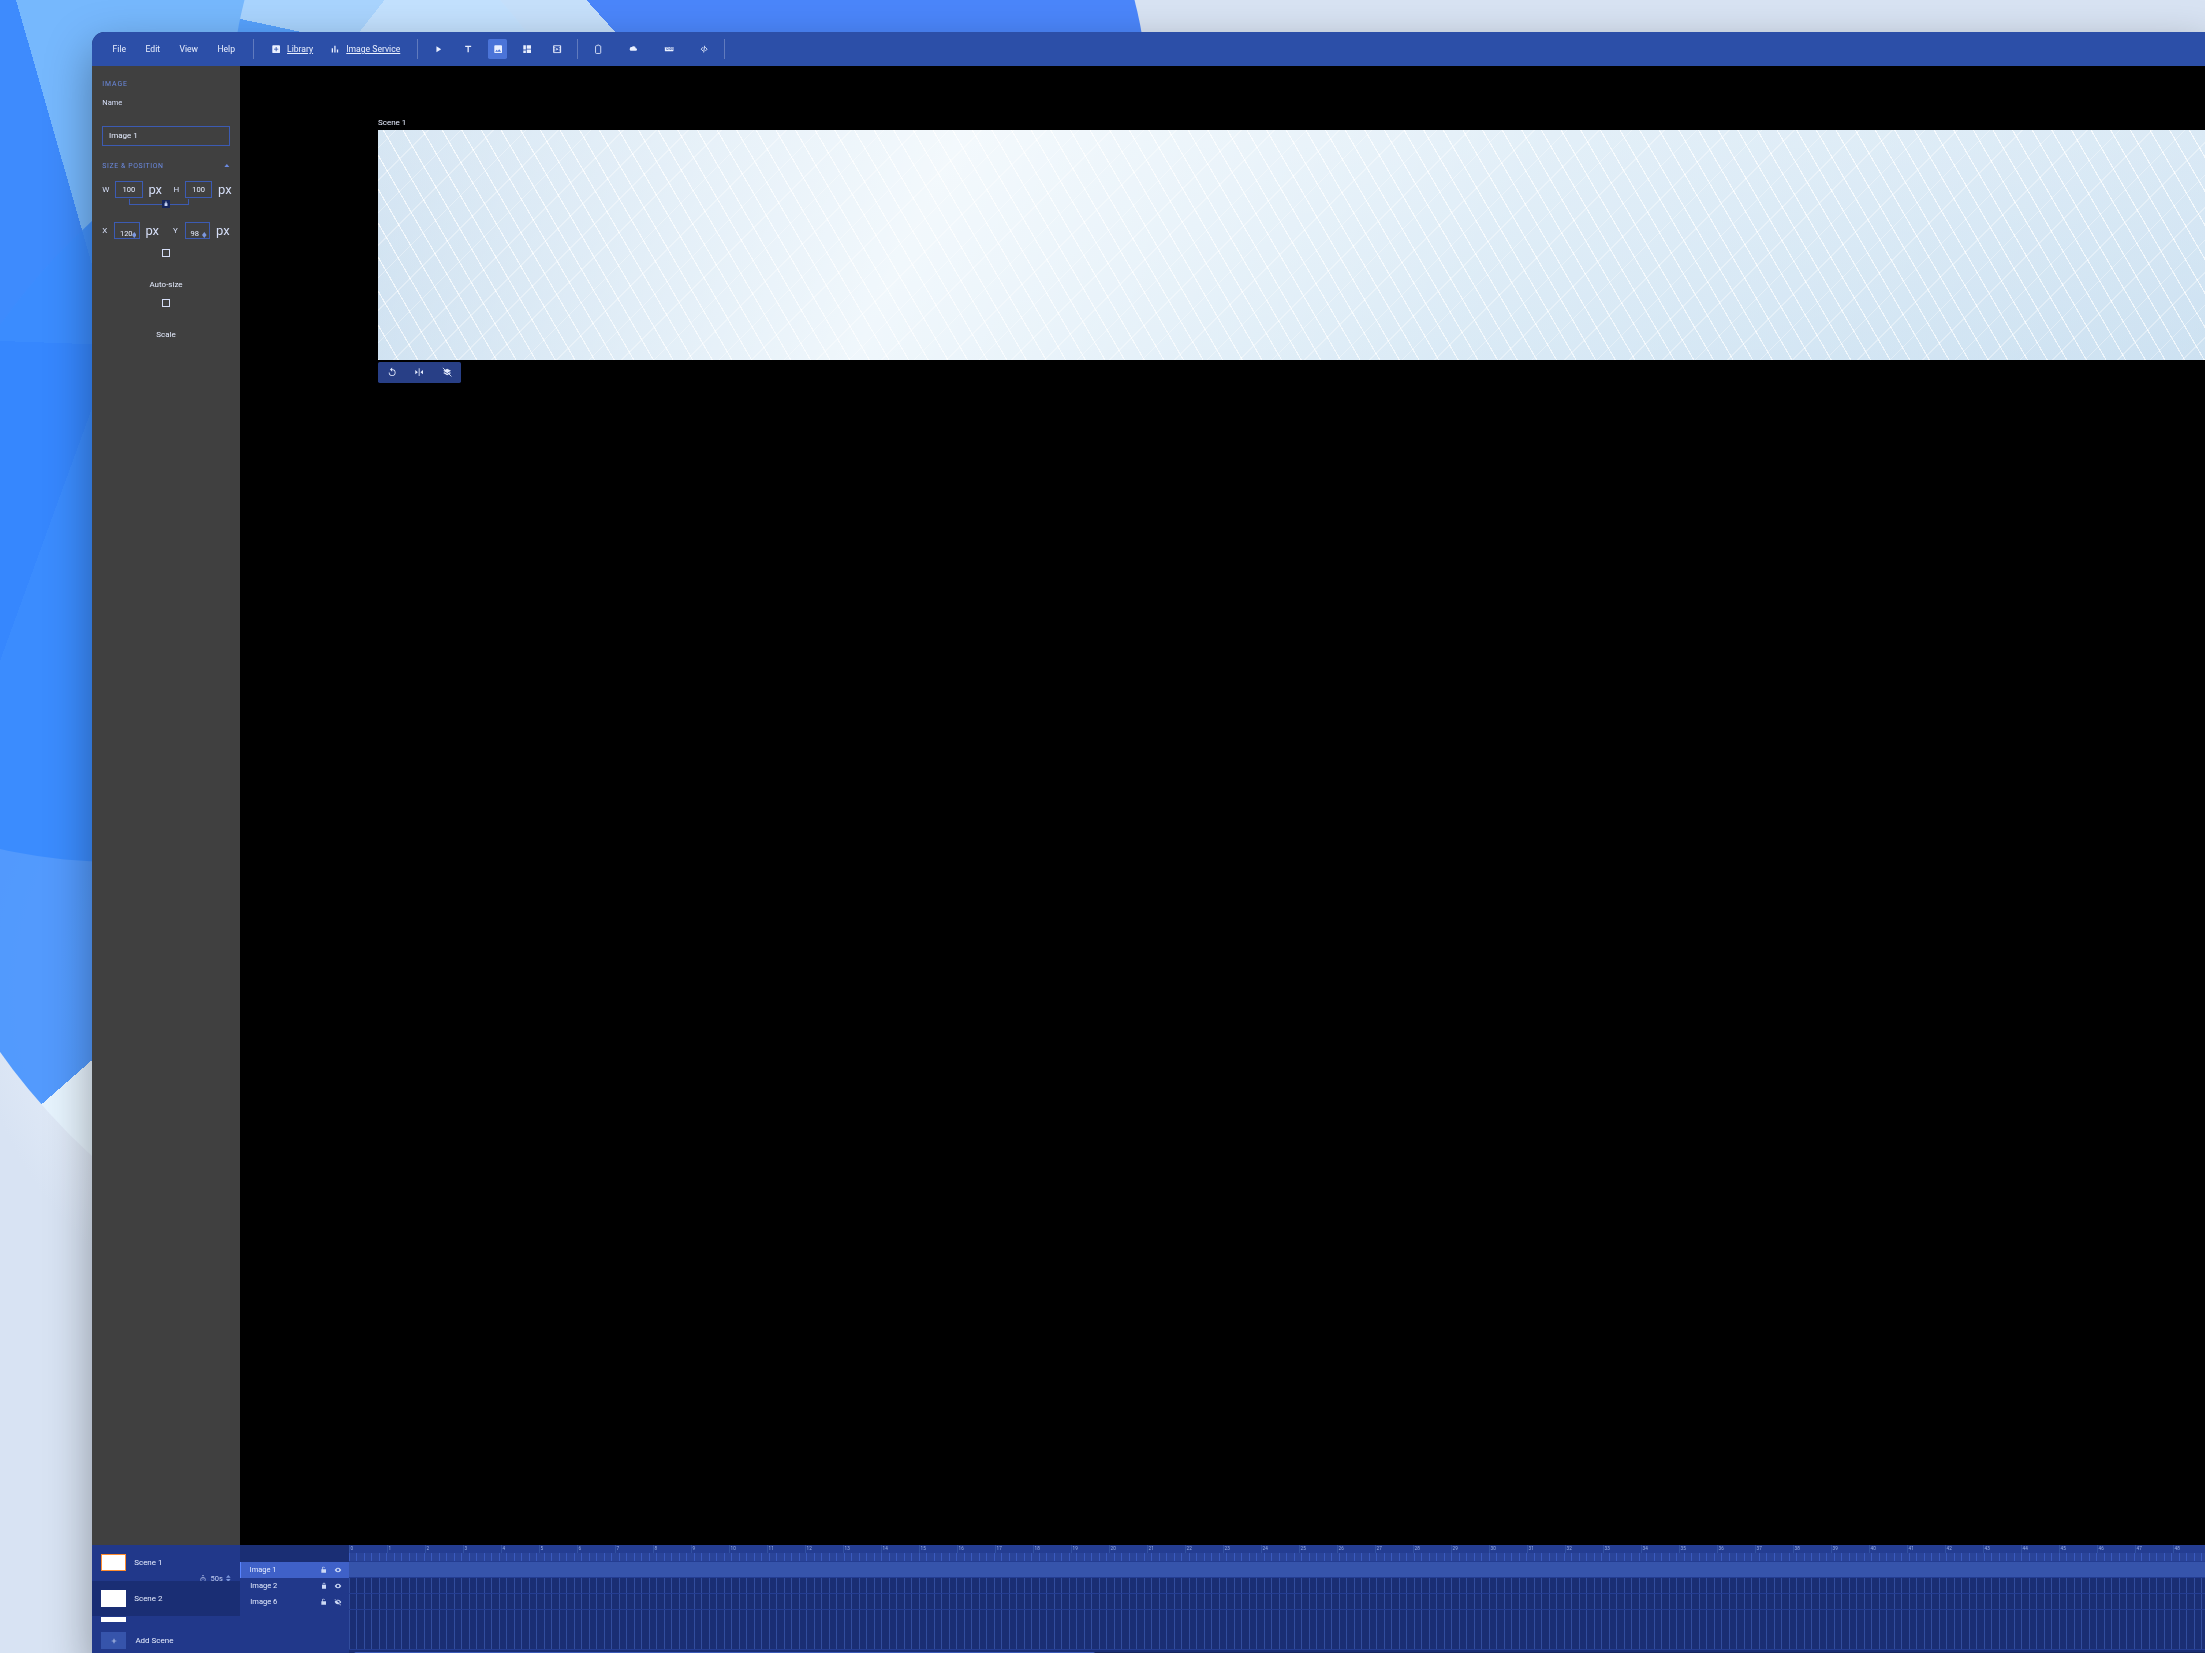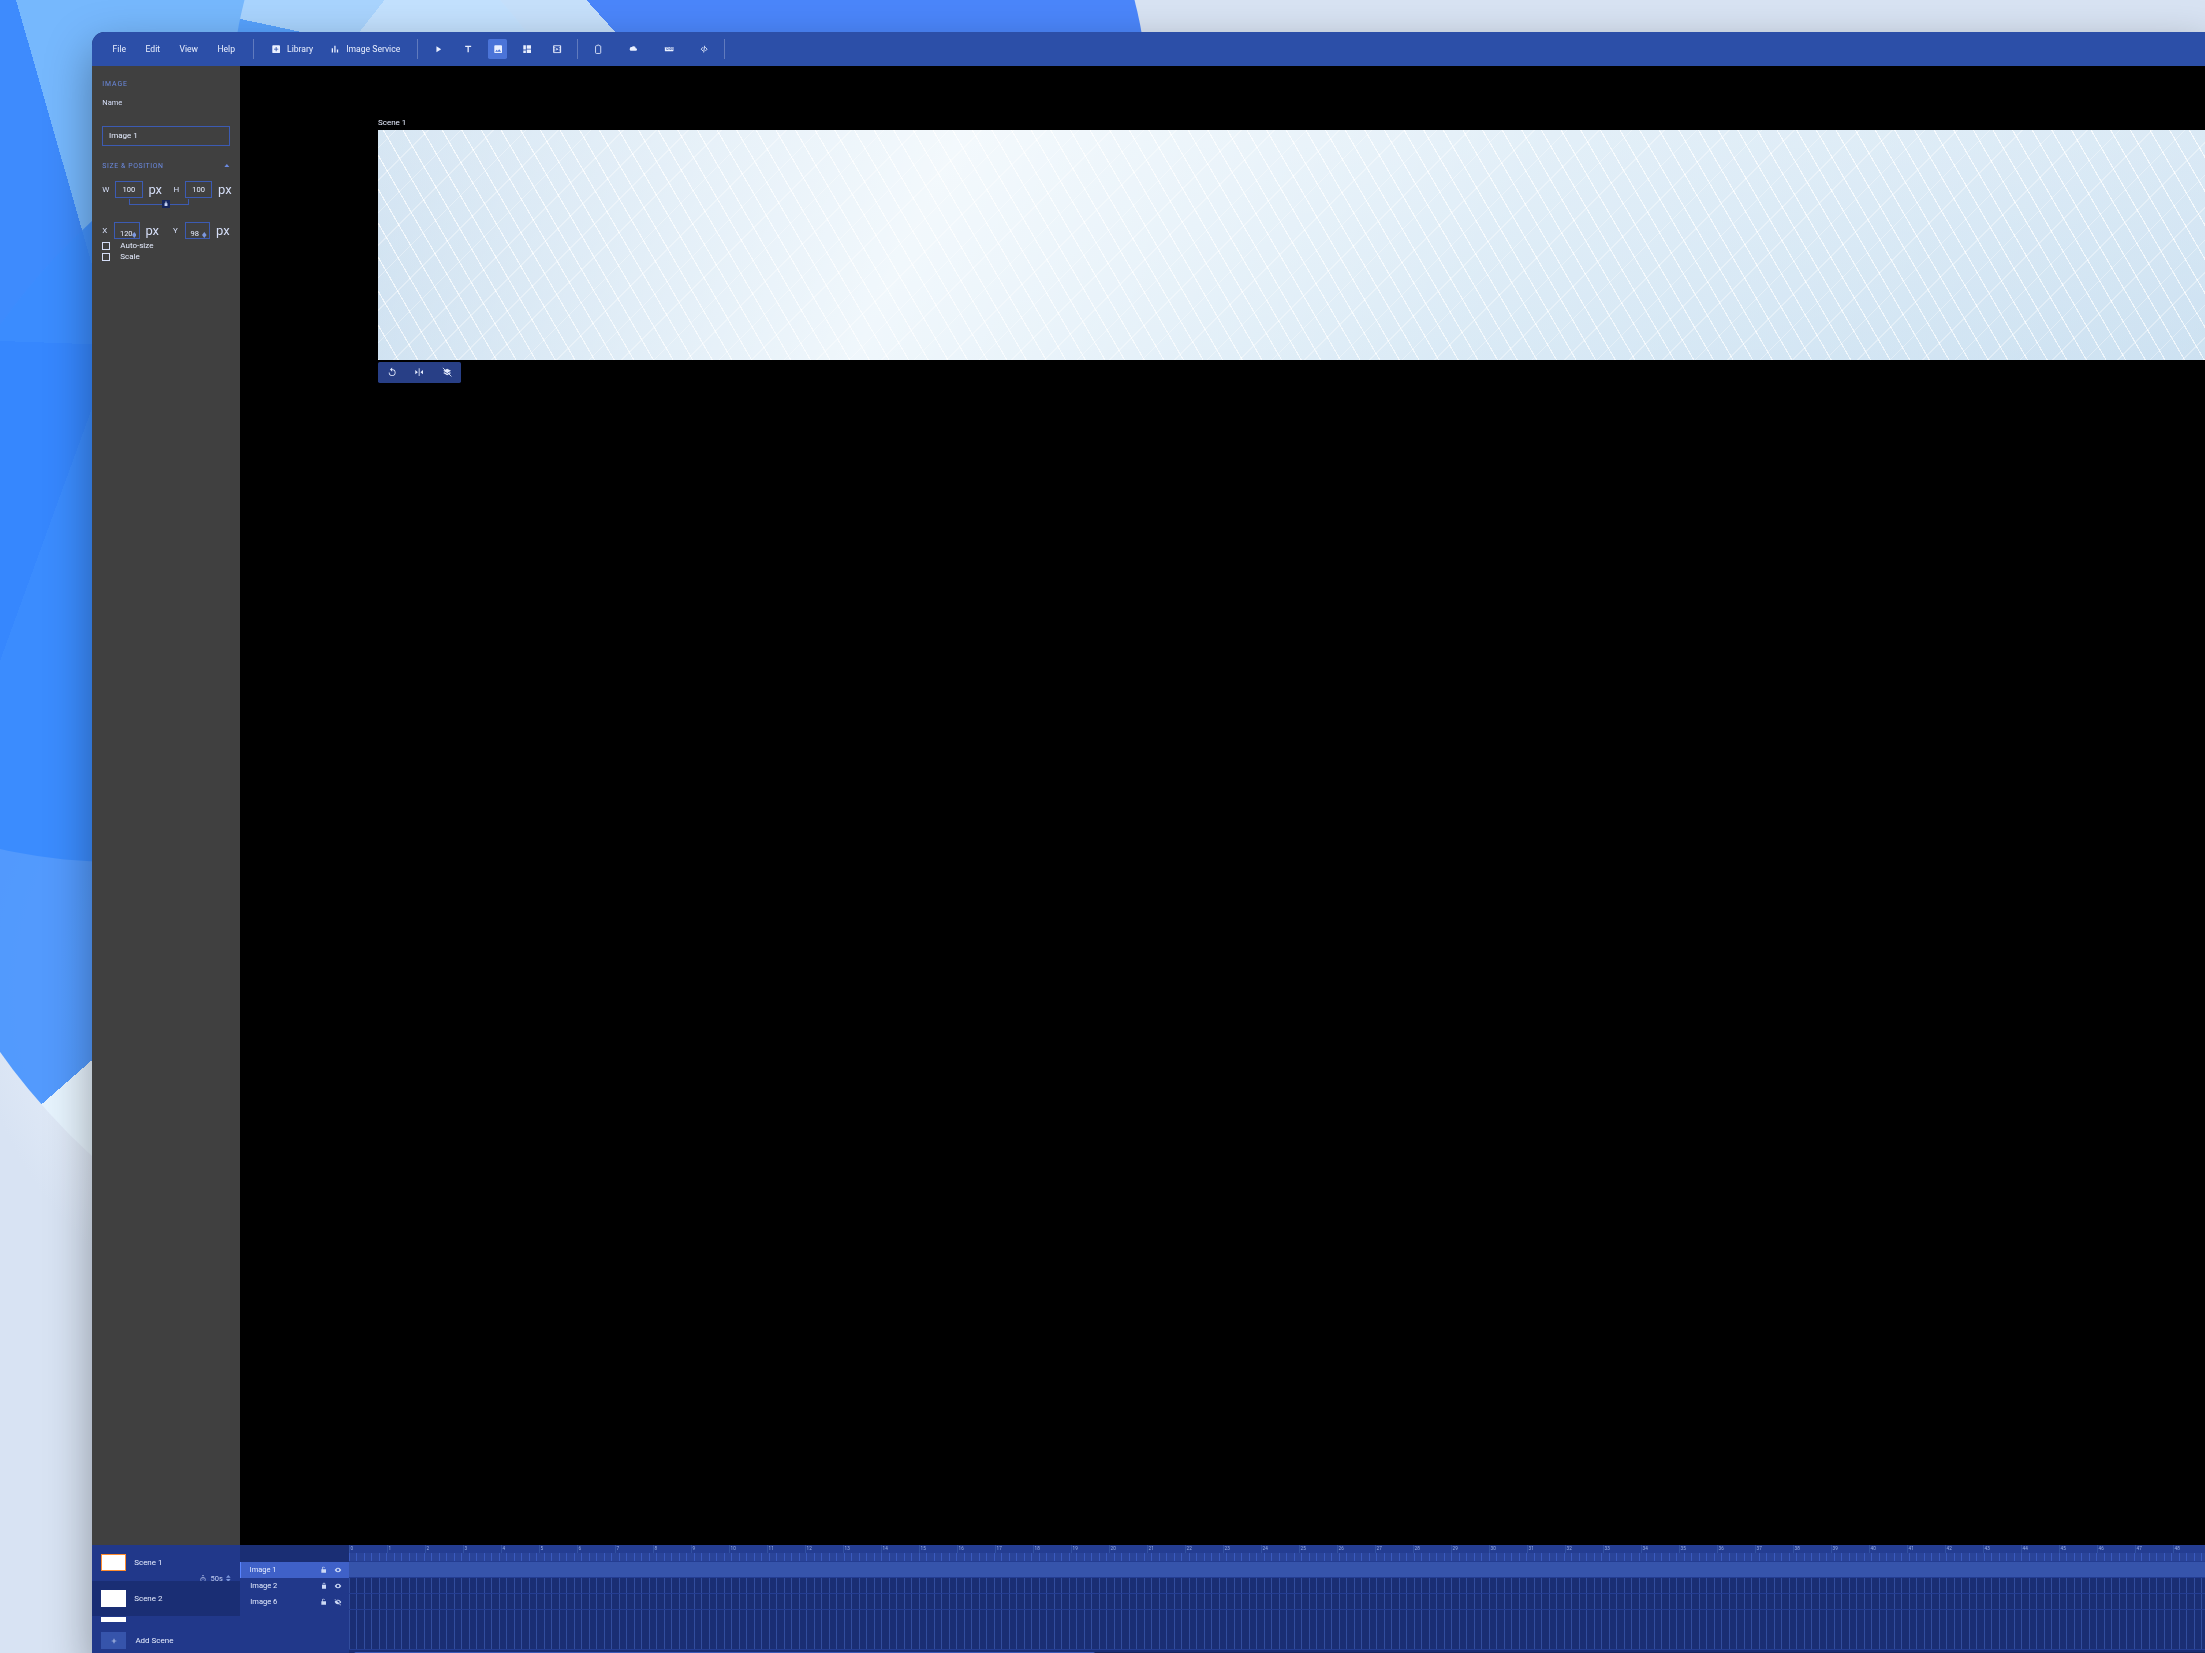--- a/index.html
+++ b/index.html
@@ -44,21 +44,21 @@
     font-size: 8.6px;
     padding: 4.6px 8px;
     border-radius: 2.3px;
     cursor: pointer;
   }
   .menu-divider {
     width: 0.6px; height: 19.5px;
     background: rgba(255,255,255,0.25);
     margin: 0 6.9px;
   }
-  .menu-btn { display: flex; align-items: flex-start; gap: 5.7px; color: #eaf0ff; font-size: 8.6px; padding: 3.4px 6.9px; cursor: pointer; }
+  .menu-btn { display: flex; align-items: flex-start; gap: 5.7px; color: #eaf0ff; font-size: 8.6px; padding: 3.4px 6.9px; cursor: pointer; text-decoration: underline; }
   .tool-icon { width: 19.5px; height: 19.5px; display: flex; align-items: center; justify-content: center; color: #eaf0ff; border-radius: 1.7px; cursor: pointer; }
   .tool-icon.active { background: #4b74d8; }
   .tool-group { display: flex; align-items: center; gap: 10.3px; }
 
   
   .app-body { flex: 1; display: flex; min-height: 0; }
 
   
   .inspector {
     width: 148px;
@@ -97,21 +97,21 @@
   .lock-connector svg { color:#c9d6f5; }
   .lock-line { position:absolute; height:5.7px; border-left:0.6px solid #3c5bb3; border-right:0.6px solid #3c5bb3; border-bottom:0.6px solid #3c5bb3; width:60px; top:-1.1px; left:26.4px; }
   .spinner-input {
     width: 32px; height: 17px; display:flex; align-items:flex-end;
     background: transparent; border: 0.6px solid #3c5bb3;
     color: #e6edff; font-size: 7.5px; padding-left:4.6px;
     position:relative;
   }
   .spinner-arrows { position:absolute; right:2.3px; display:flex; flex-direction:column; gap:0.6px; }
   .spinner-arrows svg { width:4.6px; height:2.9px; color:#7c97dc; }
-  .chk-row { display:flex; align-items:center; gap:10px; margin-top:2px; color:#e6edff; font-size:8px; }
+  .chk-row { display:flex; align-items:center; gap:23px; margin-top:10px; color:#e6edff; font-size:8px;flex-direction:column; }
   .chk-box { width:8px; height:8px; border:0.9px solid #d5def7; background:transparent; }
 
   
   .canvas-wrap { flex:1; background:#000; position:relative; display:flex; flex-direction:column; min-width:0;}
   .scene-label-txt { position:absolute; left:138px; top:52px; color:#e6edff; font-size:8px; }
   .canvas-image {
     position:absolute; left:138px; top:64px; right:-5.7px; height:230px;
     background:
       linear-gradient(115deg, rgba(180,205,230,0.5) 0%, rgba(230,242,252,0.9) 30%, rgba(200,225,245,0.7) 60%, rgba(165,195,225,0.6) 100%),
       repeating-linear-gradient(60deg, rgba(255,255,255,0.6) 0 1.1px, rgba(140,175,210,0.3) 1.1px 17px),

